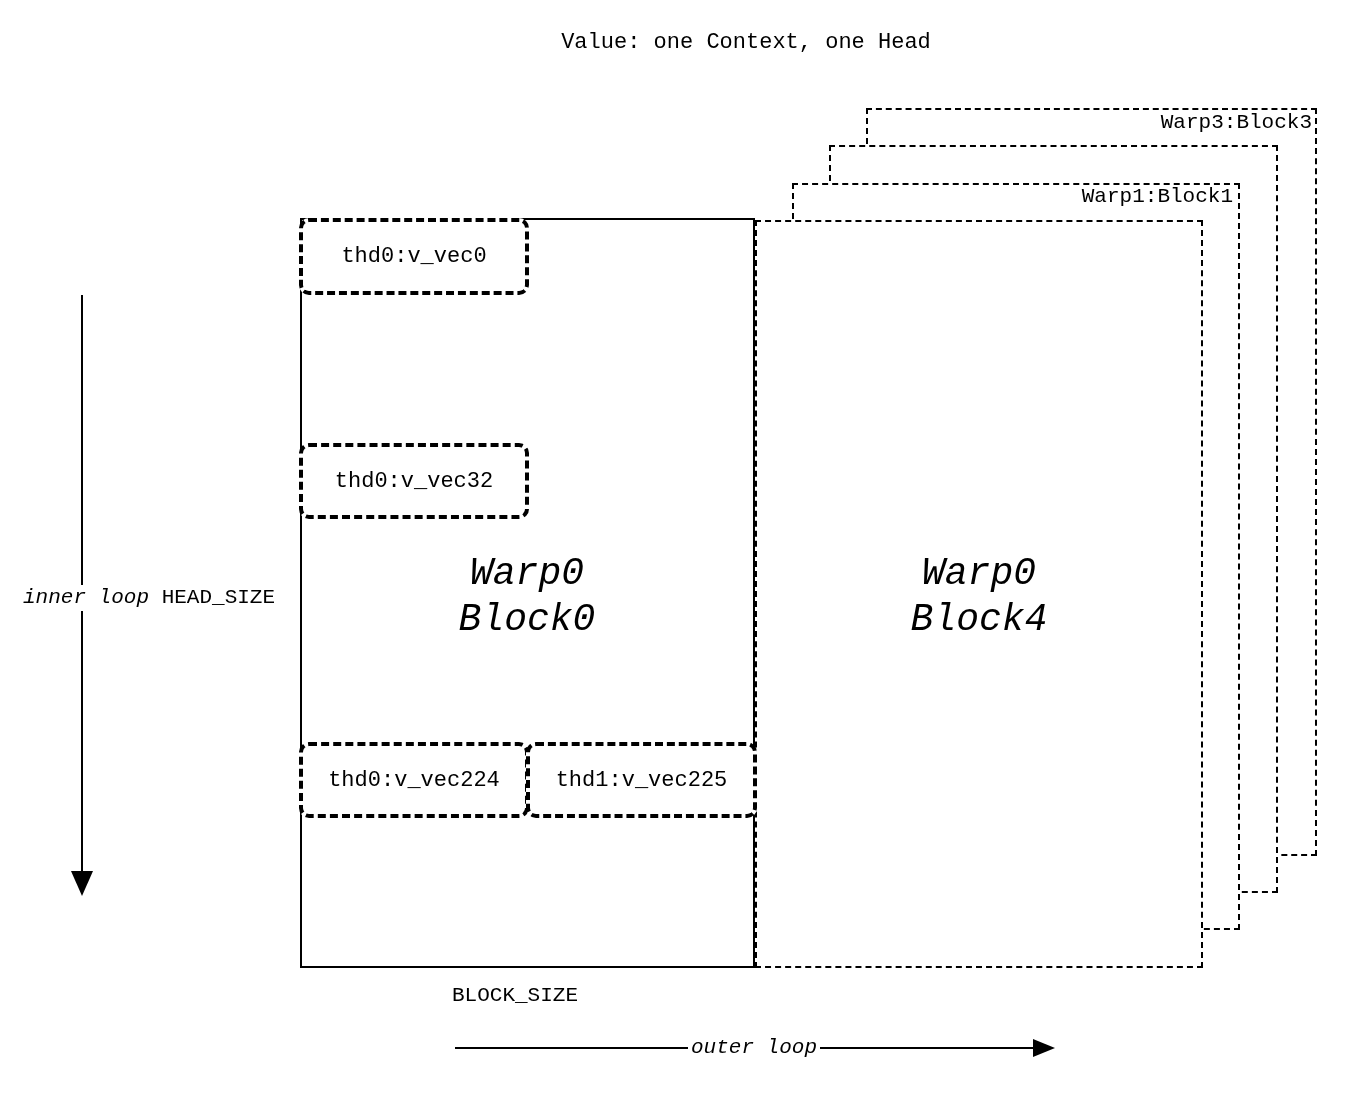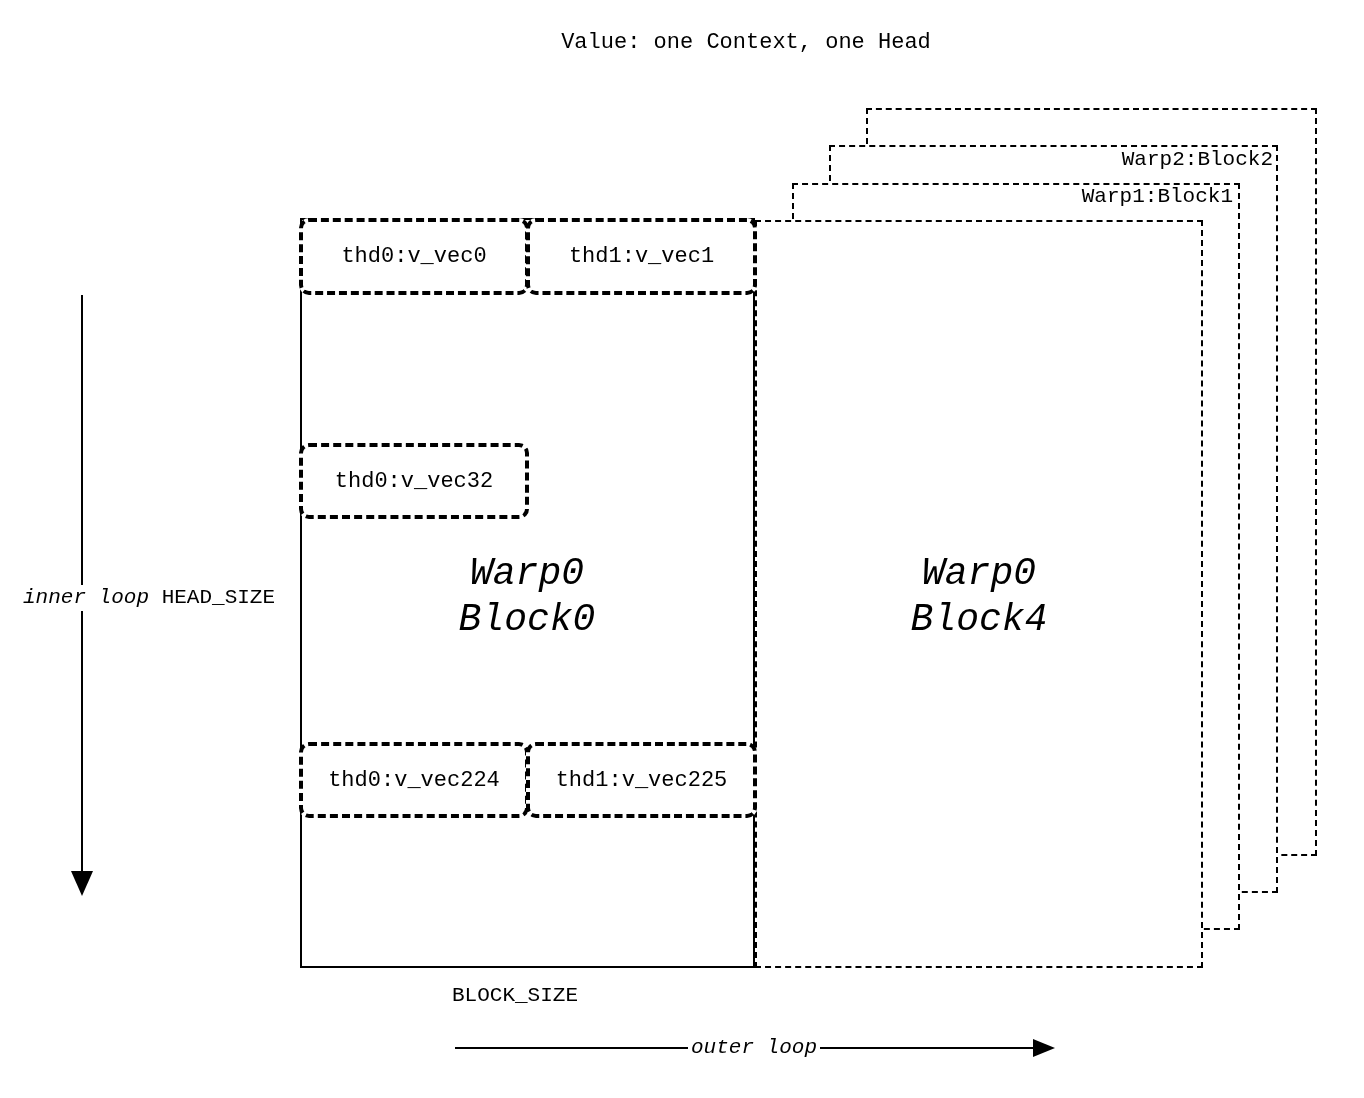--- a/index.html
+++ b/index.html
@@ -126,27 +126,26 @@
 <div id="page">
 
   <div class="title">Value: one Context, one Head</div>
 
   <div class="sheet" style="left:866px; top:108px; width:451px; height:748px; z-index:1;"></div>
   <div class="sheet" style="left:829px; top:145px; width:449px; height:748px; z-index:2;"></div>
   <div class="sheet" style="left:792px; top:183px; width:448px; height:747px; z-index:3;"></div>
 
   <div class="sheet" style="left:755px; top:220px; width:448px; height:748px; z-index:4;"></div>
 
-  <div class="sheet-label" style="left:829px; top:149px; width:444px;">Warp2:Block2</div>
+  <div class="sheet-label" style="left:866px; top:112px; width:446px;">Warp3:Block3</div>
   <div class="sheet-label" style="left:792px; top:186px; width:441px;">Warp1:Block1</div>
 
   <div class="main-rect"></div>
 
   <div class="thd" style="left:299px; top:218px; width:230px; height:77px;">thd0:v_vec0</div>
-  <div class="thd" style="left:526px; top:218px; width:231px; height:77px;">thd1:v_vec1</div>
 
   <div class="thd" style="left:299px; top:443px; width:230px; height:76px;text-align:center;">thd0:v_vec32</div>
 
   <div class="thd" style="left:299px; top:742px; width:230px; height:76px;">thd0:v_vec224</div>
   <div class="thd" style="left:526px; top:742px; width:231px; height:76px;">thd1:v_vec225</div>
 
   <div class="big-label" style="left:397px; top:551px;">
     <div>Warp0</div>
     <div>Block0</div>
   </div>

